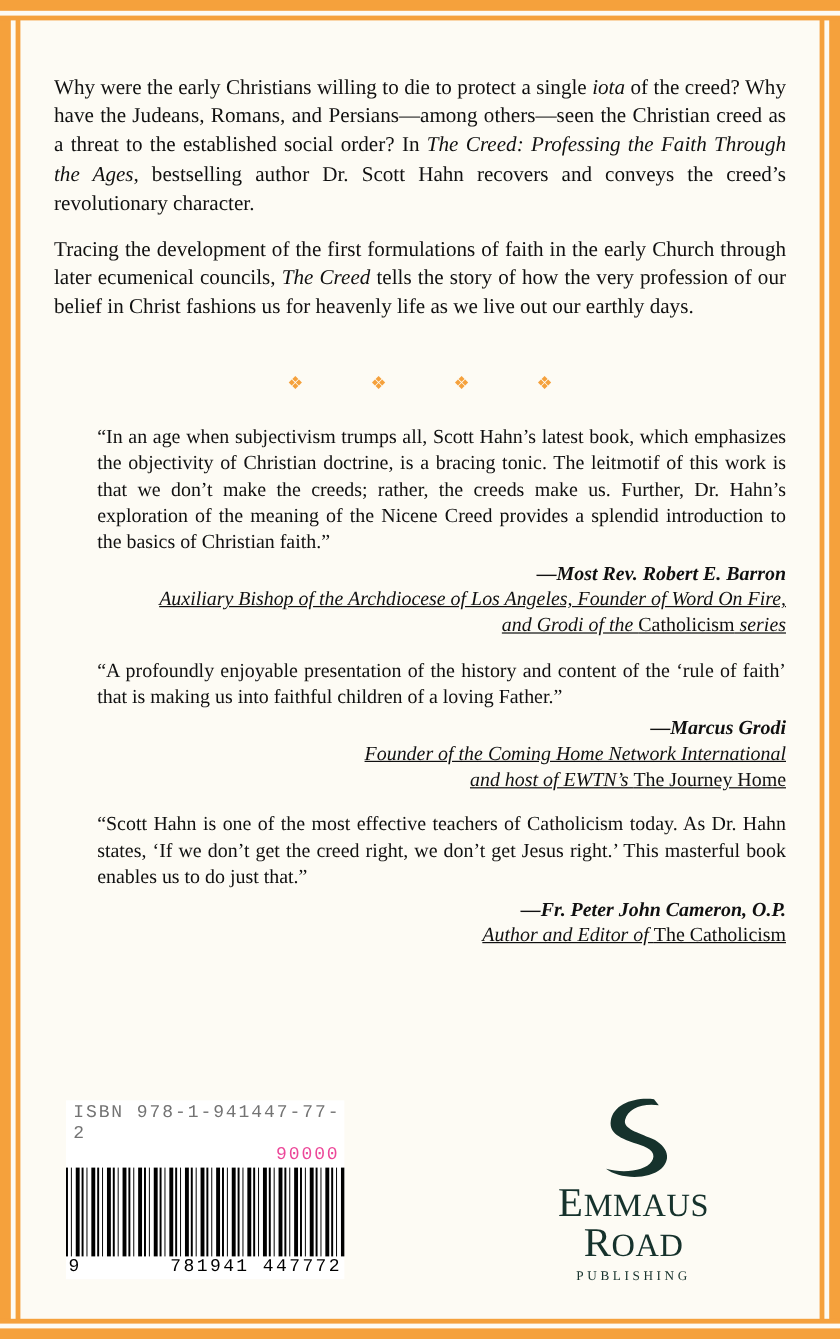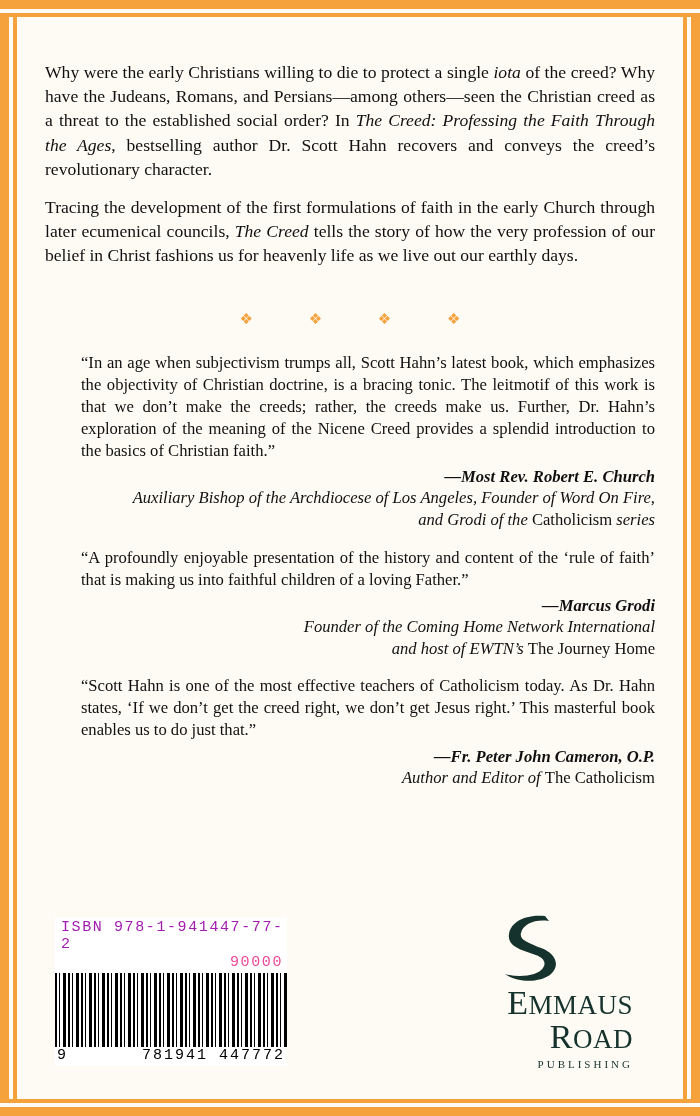--- a/index.html
+++ b/index.html
@@ -96,20 +96,21 @@
     line-height: 1.3;
     margin-top: 4px;
   }
   .attrib .name {
     font-weight: bold;
     font-style: italic;
   }
   .attrib .role {
     font-style: italic;
     display: block;
+    text-decoration: underline;
   }
   .attrib .role .roman { font-style: normal; }
 
   
   .bottom {
     position: absolute;
     left: 0;
     right: 0;
     bottom: 14px;
     height: 170px;
@@ -120,21 +121,21 @@
     left: 10px;
     bottom: 6px;
     width: 232px;
     background: #ffffff;
   }
   .isbn-text {
     font-family: "Liberation Mono", monospace;
     font-size: 15px;
     letter-spacing: 1.6px;
     padding: 2px 0 1px 6px;
-    color: #a21caf;
+    color: #737373;
   }
   .isbn-sub {
     font-family: "Liberation Mono", monospace;
     font-size: 15px;
     letter-spacing: 1.6px;
     text-align: right;
     padding: 0 4px 2px 0;
     color: #ec4899;
   }
   .barcode {
@@ -157,21 +158,21 @@
     justify-content: space-between;
     color: #000;
   }
 
   
   .publisher {
     position: absolute;
     right: 22px;
     bottom: 2px;
     width: 210px;
-    text-align: right;
+    text-align: center;
     color: #1d3b35;
   }
   .logo-mark {
     display: block;
     margin: 0 auto 2px auto;
   }
   .pub-name {
     font-family: "Liberation Serif", serif;
     font-size: 27px;
     line-height: 1.0;
@@ -203,21 +204,21 @@
 
   <p class="blurb-para">
     <span>Tracing the development of the first formulations of faith in the early Church through later ecumenical councils, </span><em>The Creed</em><span> tells the story of how the very profession of our belief in Christ fashions us for heavenly life as we live out our earthly days.</span>
   </p>
 
   <div class="divider">❖ ❖ ❖ ❖</div>
 
   <div class="endorsement">
     <p>“In an age when subjectivism trumps all, Scott Hahn’s latest book, which emphasizes the objectivity of Christian doctrine, is a bracing tonic. The leitmotif of this work is that we don’t make the creeds; rather, the creeds make us. Further, Dr. Hahn’s exploration of the meaning of the Nicene Creed provides a splendid introduction to the basics of Christian faith.”</p>
     <div class="attrib">
-      <span class="name">—Most Rev. Robert E. Church</span>
+      <span class="name">—Most Rev. Robert E. Barron</span>
       <span class="role">Auxiliary Bishop of the Archdiocese of Los Angeles, Founder of Word On Fire,</span>
       <span class="role"><span>and Grodi of the </span><span class="roman">Catholicism</span><span> series</span></span>
     </div>
   </div>
 
   <div class="endorsement">
     <p>“A profoundly enjoyable presentation of the history and content of the ‘rule of faith’ that is making us into faithful children of a loving Father.”</p>
     <div class="attrib">
       <span class="name">—Marcus Grodi</span>
       <span class="role">Founder of the Coming Home Network International</span>

